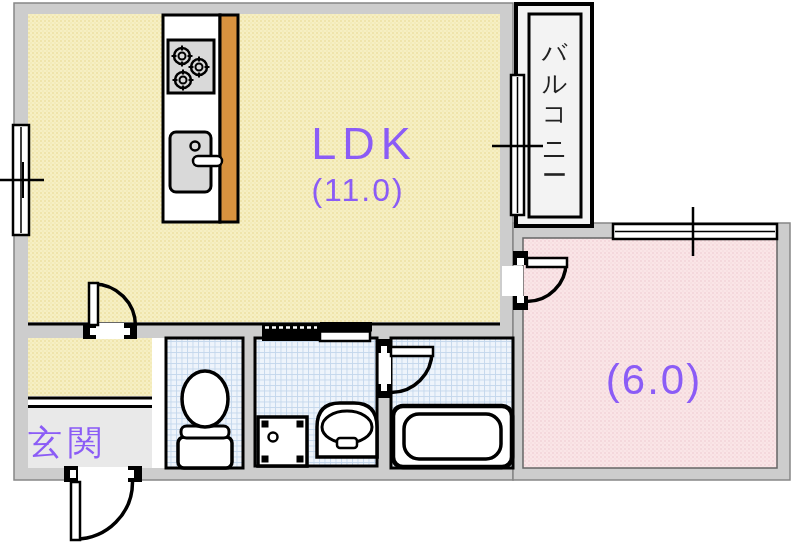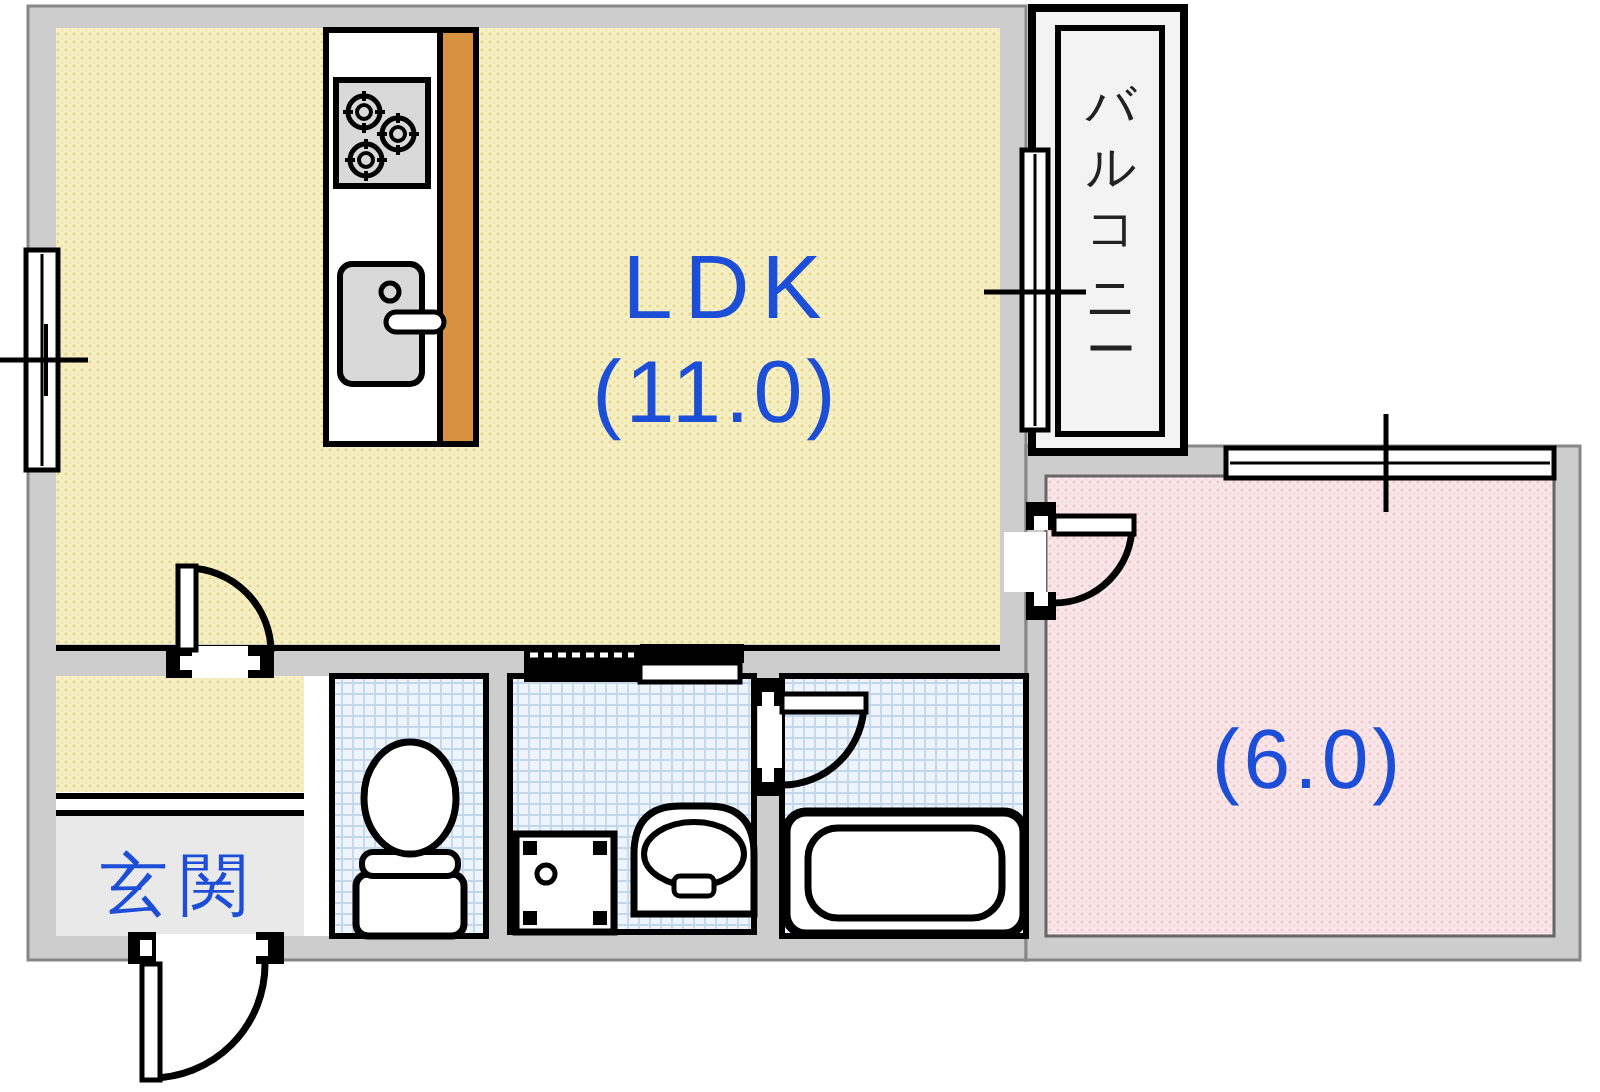--- a/index.html
+++ b/index.html
@@ -1,26 +1,26 @@
 <!DOCTYPE html>
 <html><head>
 <meta charset="utf-8">
 <style>
   html,body{margin:0;padding:0;background:#fff;}
   #stage{position:relative;width:800px;height:546px;background:#ffffff;overflow:hidden;
          font-family:"Liberation Sans","DejaVu Sans",sans-serif;}
   #plansvg{position:absolute;left:0;top:0;}
-  .lbl{position:absolute;color:#1d4ed8;white-space:nowrap;}
+  .lbl{position:absolute;color:#8b5cf6;white-space:nowrap;}
   .lbl-ldk{left:258px;top:118px;width:212px;text-align:center;font-size:45px;letter-spacing:6px;}
-  .lbl-ldk-area{left:252px;top:172px;width:212px;text-align:center;font-size:44px;letter-spacing:2px;}
+  .lbl-ldk-area{left:252px;top:172px;width:212px;text-align:center;font-size:32px;letter-spacing:2px;}
   .lbl-west{left:548px;top:300px;width:212px;text-align:center;font-size:41px;letter-spacing:14px;}
   .lbl-west-area{left:548px;top:356px;width:212px;text-align:center;font-size:42px;letter-spacing:2px;}
   .lbl-balcony{left:539px;top:24px;height:200px;writing-mode:vertical-rl;text-orientation:mixed;
                font-size:25px;letter-spacing:6px;color:#222;}
-  .lbl-genkan{left:28px;top:420px;width:124px;text-align:center;font-size:34px;letter-spacing:6px;font-family:Liberation Mono, monospace;}
+  .lbl-genkan{left:28px;top:420px;width:124px;text-align:left;font-size:34px;letter-spacing:6px;font-family:Liberation Mono, monospace;}
 </style>
 </head>
 <body>
 
 <div id="stage">
 <svg id="plansvg" width="800" height="546" viewBox="0 0 800 546">
   <defs>
     <pattern id="py" width="4" height="4" patternUnits="userSpaceOnUse">
       <rect width="4" height="4" fill="#f6efc3"></rect>
       <circle cx="1" cy="1" r="0.8" fill="#e7d78d"></circle>

